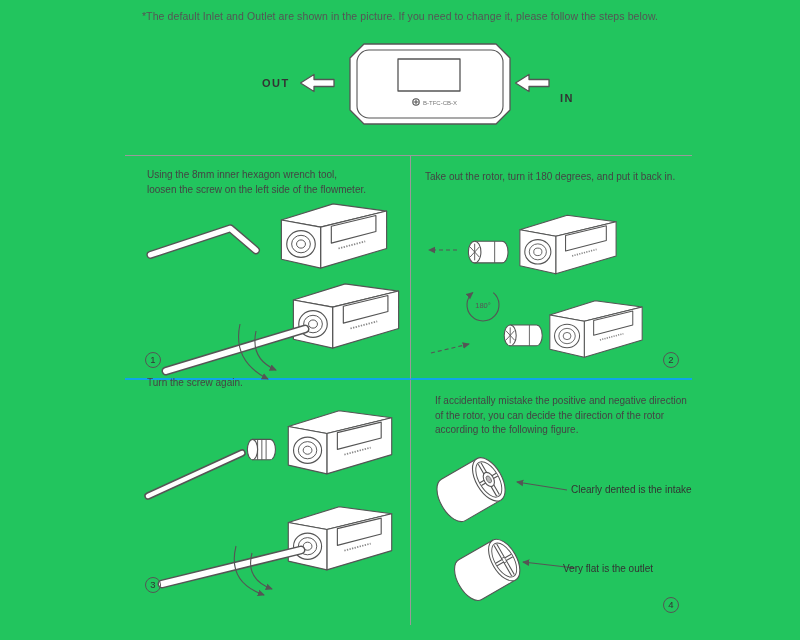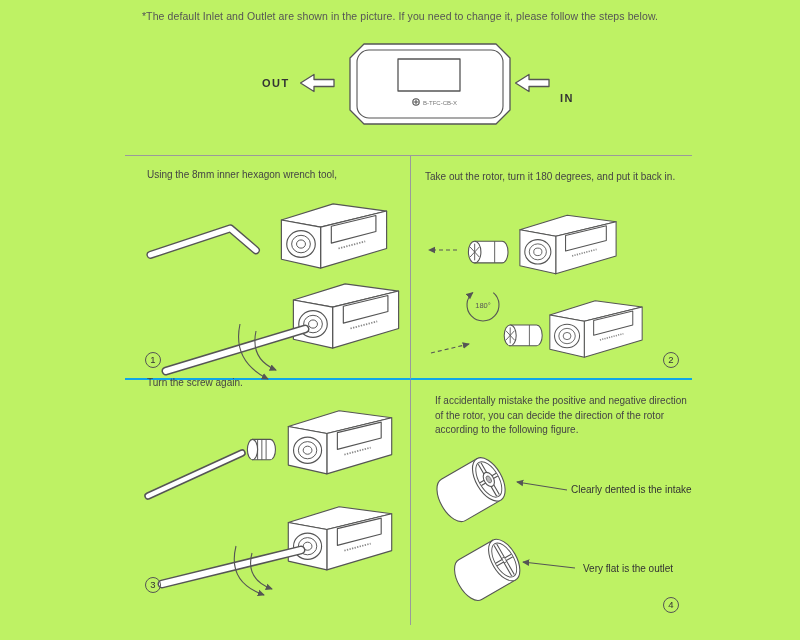--- a/index.html
+++ b/index.html
@@ -1,18 +1,18 @@
 <!DOCTYPE html>
 <html><head>
 <meta charset="utf-8">
 <style>
   * { margin:0; padding:0; box-sizing:border-box; }
   html,body { background:#fff; }
   body { font-family:"Liberation Sans", sans-serif; color:#444; }
-  #page { position:relative; width:800px; height:640px; background:#bef264; overflow:hidden; }
+  #page { position:relative; width:800px; height:640px; background:#22c55e; overflow:hidden; }
   .abs { position:absolute; }
   .note { top:10px; left:40px; width:720px; text-align:center; font-size:10.5px; color:#555; letter-spacing:.1px; }
   .port-label { font-size:11px; font-weight:700; color:#333; letter-spacing:1.5px; }
   .sec { position:absolute; }
   .b-top { border-top:1px solid #9a9a9a; }
   .b-bottom { border-bottom:2px solid #0ea5e9; }
   .b-left { border-left:1px solid #9a9a9a; }
   .step-text { position:absolute; font-size:10px; line-height:1.45; color:#444; }
   .badge { position:absolute; width:16px; height:16px; border:1px solid #555; border-radius:50%;
            font-size:9.5px; line-height:14px; text-align:center; color:#333; }
@@ -102,20 +102,21 @@
     </svg>
     <svg class="abs" style="left:514px; top:73px;" width="36" height="20">
       <use href="#sym-arrow-left" x="0" y="0" width="36" height="20"></use>
     </svg>
     <span class="abs port-label" style="left:560px; top:92px;">IN</span>
   </div>
 
   <section class="sec b-top b-bottom" style="left:125px; top:155px; width:285px; height:225px;">
     <div class="step-text" style="left:22px; top:12px;">
       <div>Using the 8mm inner hexagon wrench tool,</div>
+      <div>loosen the screw on the left side of the flowmeter.</div>
     </div>
     <svg class="abs" style="left:13px; top:37px;" width="280" height="188" viewBox="0 0 280 188">
       <use href="#sym-wrench" x="8" y="20" width="118" height="54.5"></use>
       <use href="#sym-flowmeter" x="138" y="2" width="116" height="75.8"></use>
       <use href="#sym-flowmeter" x="150" y="82" width="116" height="75.8"></use>
       <path class="tube-o" d="M28 178 L167 136"></path>
       <path class="tube-i" d="M28 178 L167 136"></path>
       <path class="lnf" d="M118 138 Q112 166 138 177" marker-end="url(#arr)"></path>
       <path class="lnf" d="M102 131 Q94 168 130 186" marker-end="url(#arr)"></path>
     </svg>
@@ -155,17 +156,17 @@
 
   <section class="sec b-left" style="left:410px; top:380px; width:282px; height:245px;">
     <div class="step-text" style="left:24px; top:14px; width:252px;">If accidentally mistake the positive and negative direction of the rotor, you can decide the direction of the rotor according to the following figure.</div>
     <svg class="abs" style="left:8px; top:36px;" width="280" height="200" viewBox="0 0 280 200">
       <use href="#sym-rotor-big-dented" x="16" y="28" width="94" height="78.6" transform="rotate(-30 63 67)"></use>
       <path class="lnf" d="M148 74 L98 66" marker-end="url(#arr)"></path>
       <use href="#sym-rotor-big-flat" x="34" y="110" width="90" height="75.3" transform="rotate(-30 79 148)"></use>
       <path class="lnf" d="M156 152 L104 146" marker-end="url(#arr)"></path>
     </svg>
     <span class="fig-label" style="left:160px; top:104px;text-align:center;">Clearly dented is the intake</span>
-    <span class="fig-label" style="left:172px; top:183px;text-align:right;">Very flat is the outlet</span>
+    <span class="fig-label" style="left:152px; top:183px;text-align:right;">Very flat is the outlet</span>
     <span class="badge" style="left:252px; bottom:12px;">4</span>
   </section>
 
 </div>
 
 </body></html>

